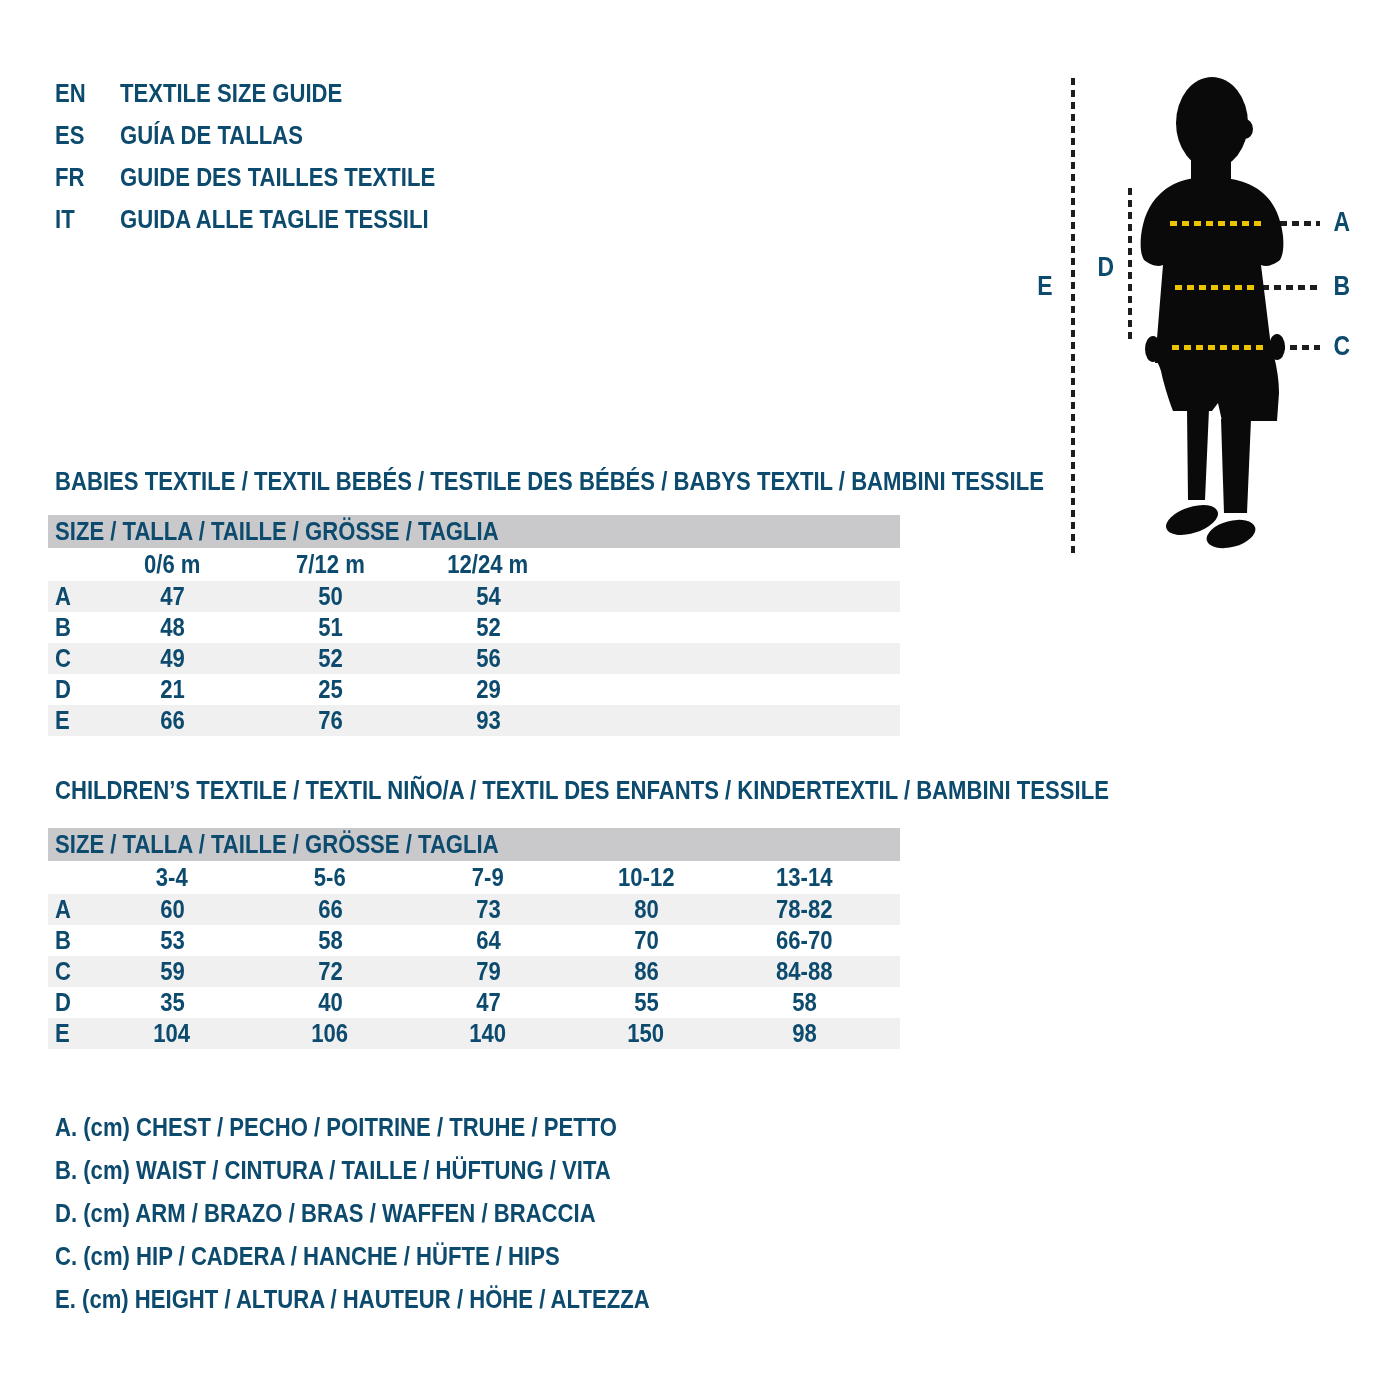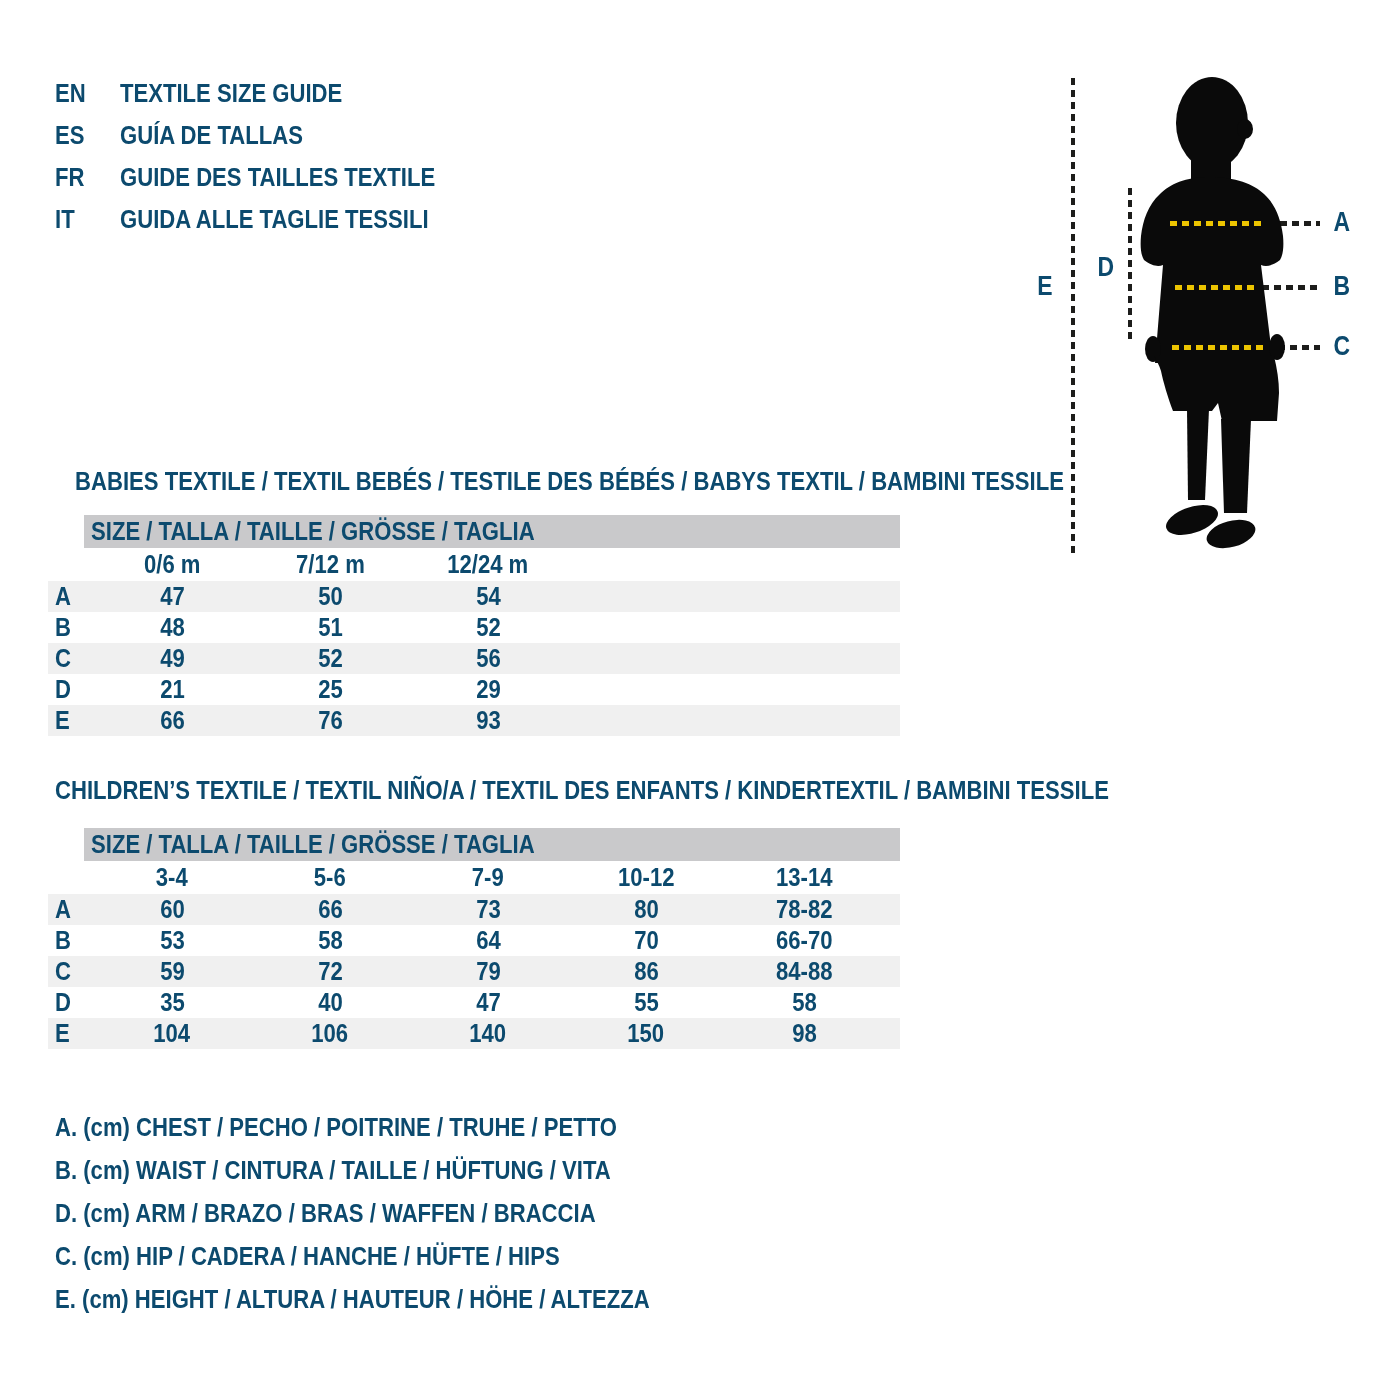--- a/index.html
+++ b/index.html
@@ -11,21 +11,21 @@
   .t{display:inline-block;transform:scaleX(0.85);transform-origin:50% 50%;white-space:nowrap;}
   .tl{transform-origin:0 50%;}
   
   .langs{position:absolute;left:55px;top:72px;line-height:42px;}
   .lang-row{display:flex;}
   .lang-code{width:65px;}
   
   .section-title{position:absolute;left:55px;line-height:30px;}
   
   .sg-table{position:absolute;left:48px;width:852px;}
-  .sizebar{height:33px;background:#c9c9cb;display:flex;align-items:center;padding-left:7px;box-sizing:border-box;margin-left:36px;}
+  .sizebar{height:33px;background:#c9c9cb;display:flex;align-items:center;padding-left:7px;box-sizing:border-box;}
   .thead{height:33px;display:flex;align-items:center;}
   .trow{height:31px;display:flex;align-items:center;}
   .trow.alt{background:#f0f0f0;}
   .rlabel{width:45px;padding-left:7px;box-sizing:border-box;}
   .cell{width:158px;text-align:center;}
   
   .legend{position:absolute;left:55px;top:1106px;line-height:43px;}
   
   .fig-svg{position:absolute;left:1125px;top:73px;z-index:2;}
   .dot-v{position:absolute;width:4px;z-index:1;
@@ -86,21 +86,21 @@
   <div class="mlabel" style="left:1332px;top:207px;"><span class="t">A</span></div>
 
   <div class="dot-y" style="left:1175px;top:285px;width:84px;"></div>
   <div class="dot-b" style="left:1262px;top:285px;width:58px;"></div>
   <div class="mlabel" style="left:1332px;top:271px;"><span class="t">B</span></div>
 
   <div class="dot-y" style="left:1172px;top:345px;width:92px;"></div>
   <div class="dot-b" style="left:1266px;top:345px;width:54px;"></div>
   <div class="mlabel" style="left:1332px;top:331px;"><span class="t">C</span></div>
 
-  <div class="section-title" style="top:466px;margin-left:20px;">
+  <div class="section-title" style="top:466px;">
     <span class="t tl">BABIES TEXTILE / TEXTIL BEBÉS / TESTILE DES BÉBÉS / BABYS TEXTIL / BAMBINI TESSILE</span>
   </div>
   <div class="sg-table" style="top:515px;">
     <div class="sizebar">
       <span class="t tl">SIZE / TALLA / TAILLE / GRÖSSE / TAGLIA</span>
     </div>
     <div class="thead">
       <span class="rlabel"></span>
       <span class="cell"><span class="t">0/6 m</span></span>
       <span class="cell"><span class="t">7/12 m</span></span>

